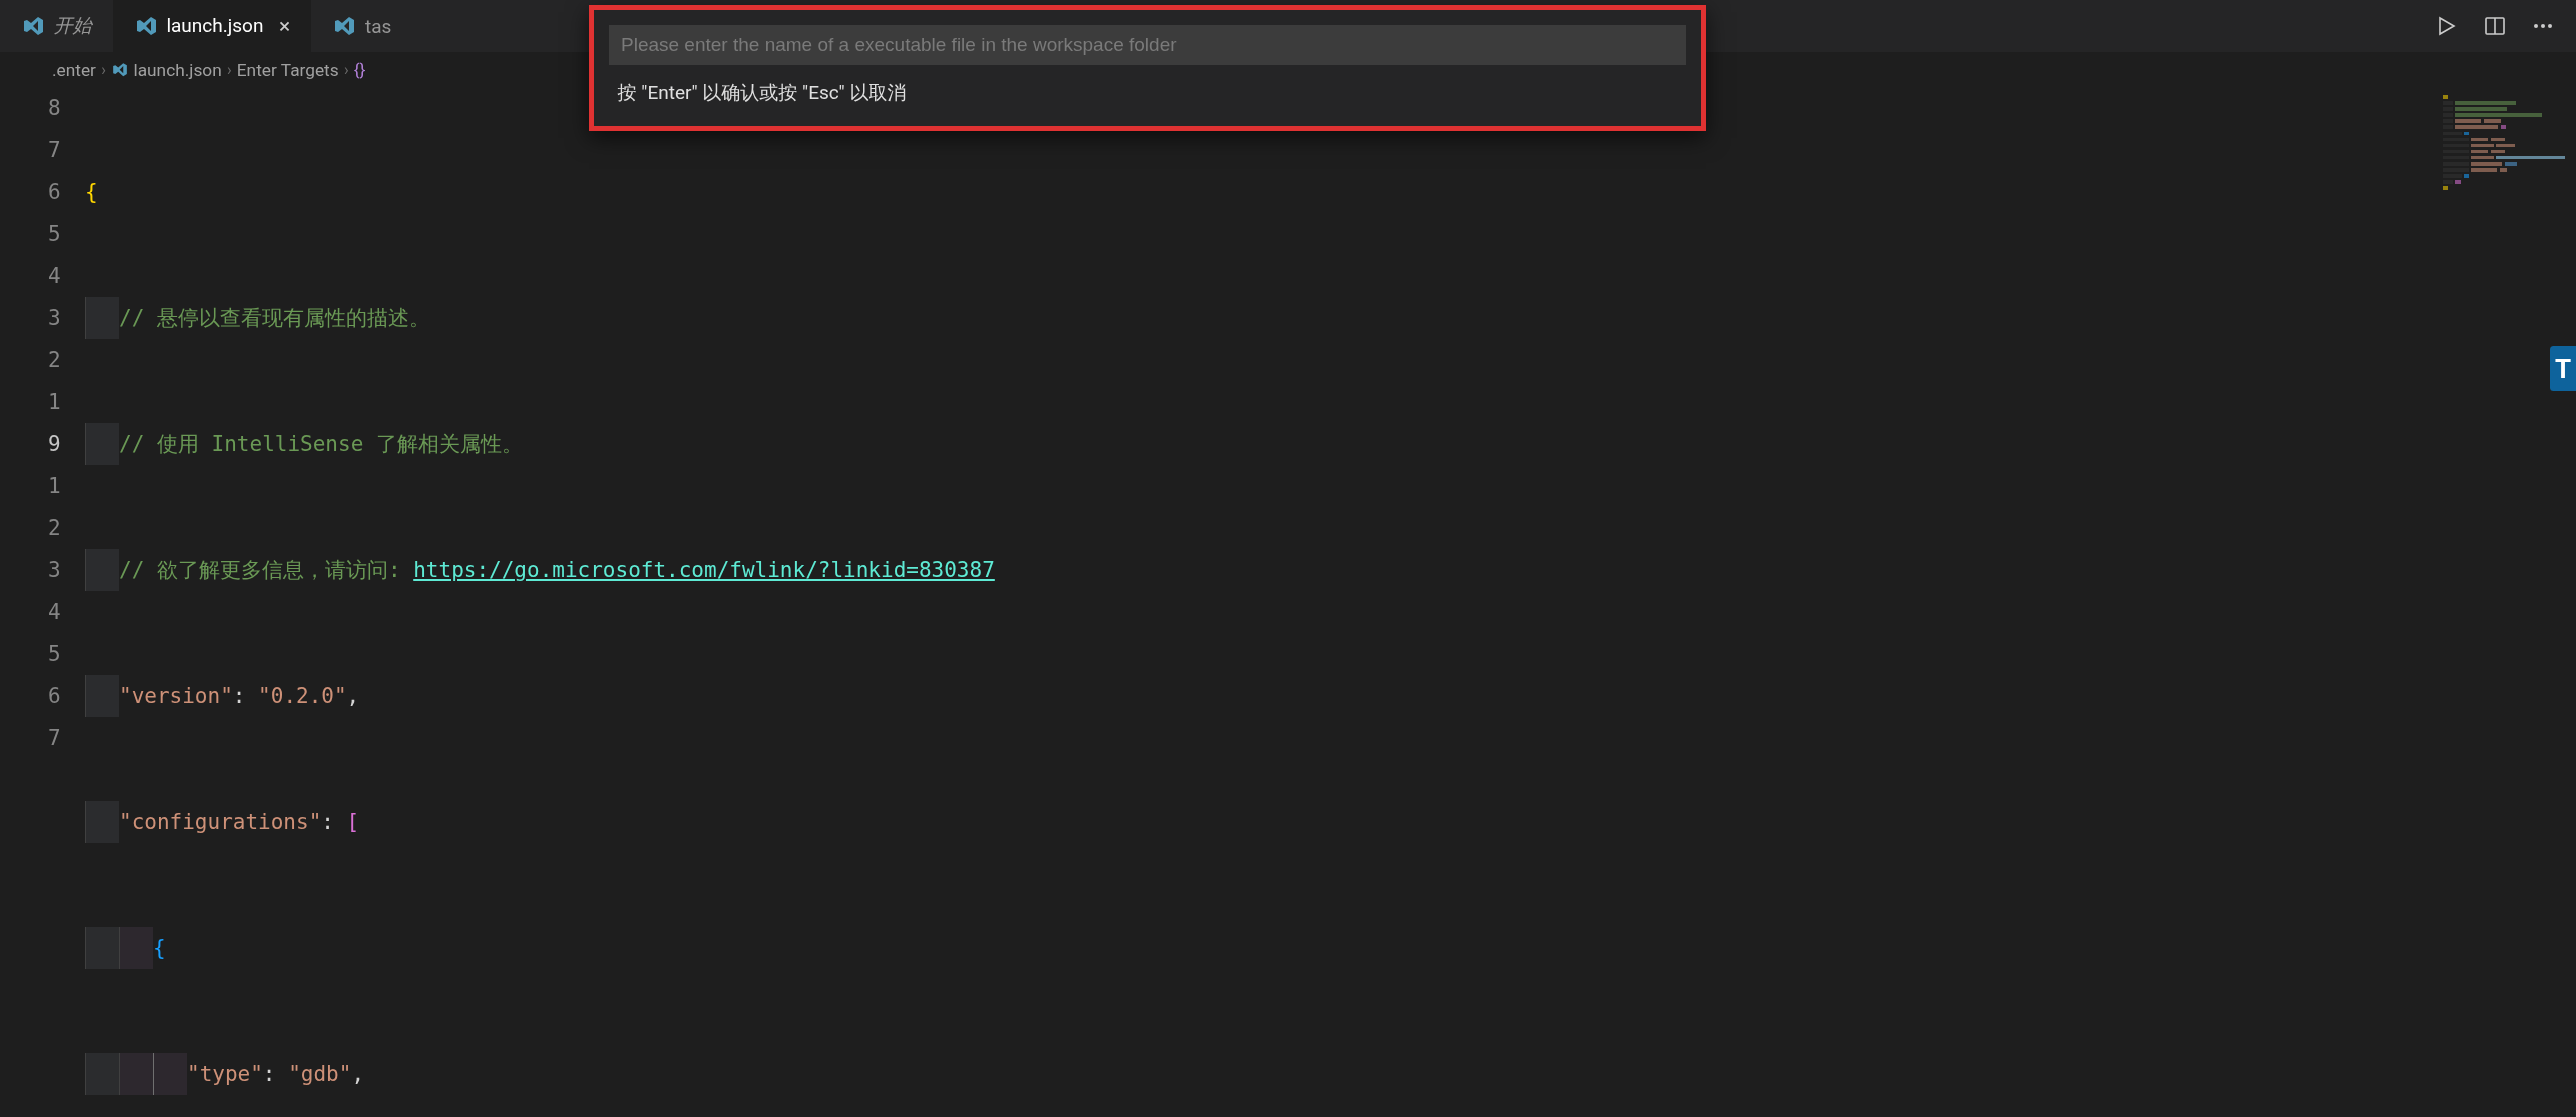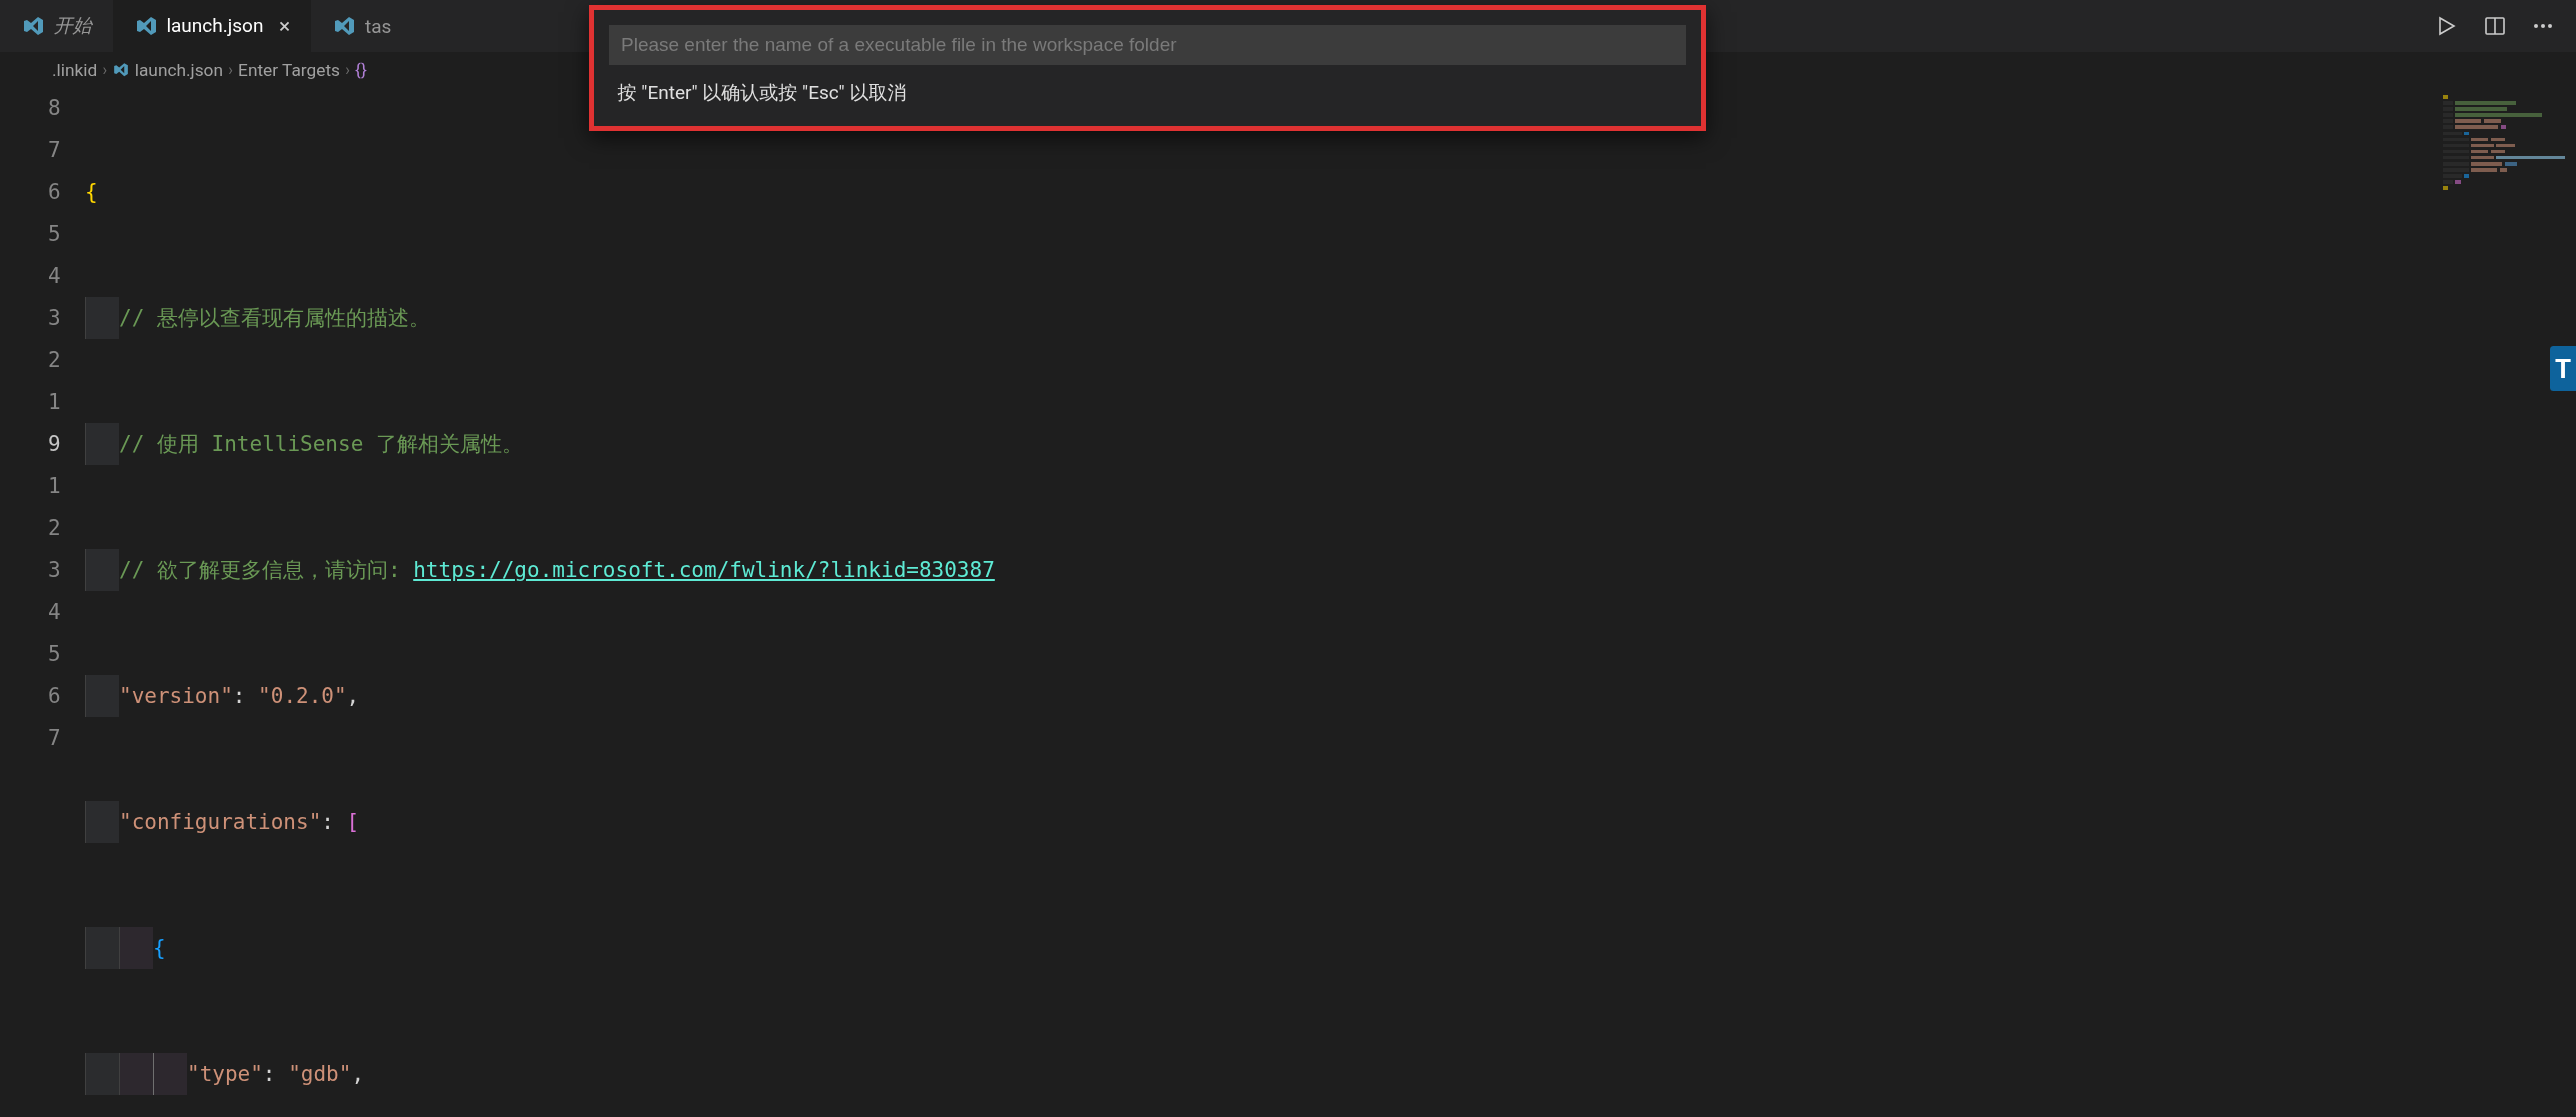--- a/index.html
+++ b/index.html
@@ -222,21 +222,21 @@
       <svg viewBox="0 0 24 24" fill="#cccccc">
           <circle cx="5" cy="12" r="2"></circle>
           <circle cx="12" cy="12" r="2"></circle>
           <circle cx="19" cy="12" r="2"></circle>
         </svg>
     </span>
   </div>
 </div>
 
 <div class="breadcrumb">
-  <span class="breadcrumb-item">.linkid</span>
+  <span class="breadcrumb-item">.enter</span>
   <span class="breadcrumb-sep">›</span>
   <span class="breadcrumb-item">
     <svg width="17.3" height="17.3" viewBox="0 0 24 24" fill="#519aba">
         <path d="M17 3l5 3v12l-5 3-7-6-4 3-3-1V7l3-1 4 3 7-6zm0 4l-5 5 5 5V7z"></path>
       </svg>
     <span>launch.json</span>
   </span>
   <span class="breadcrumb-sep">›</span>
   <span class="breadcrumb-item">Enter Targets</span>
   <span class="breadcrumb-sep">›</span>

